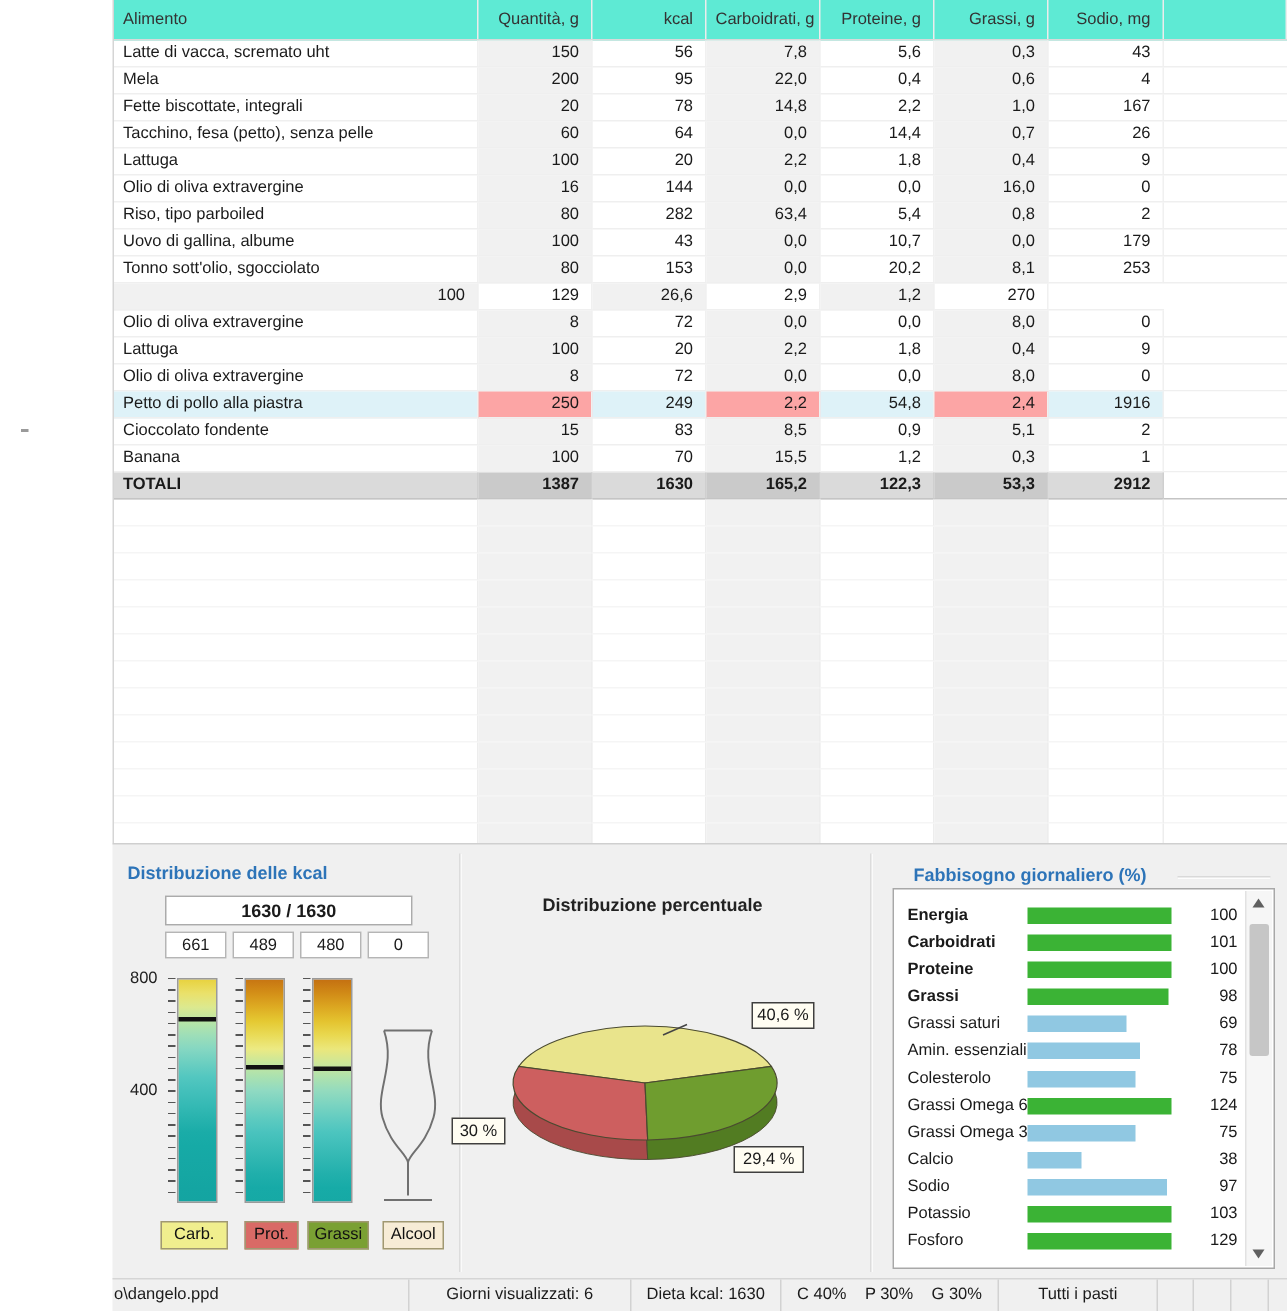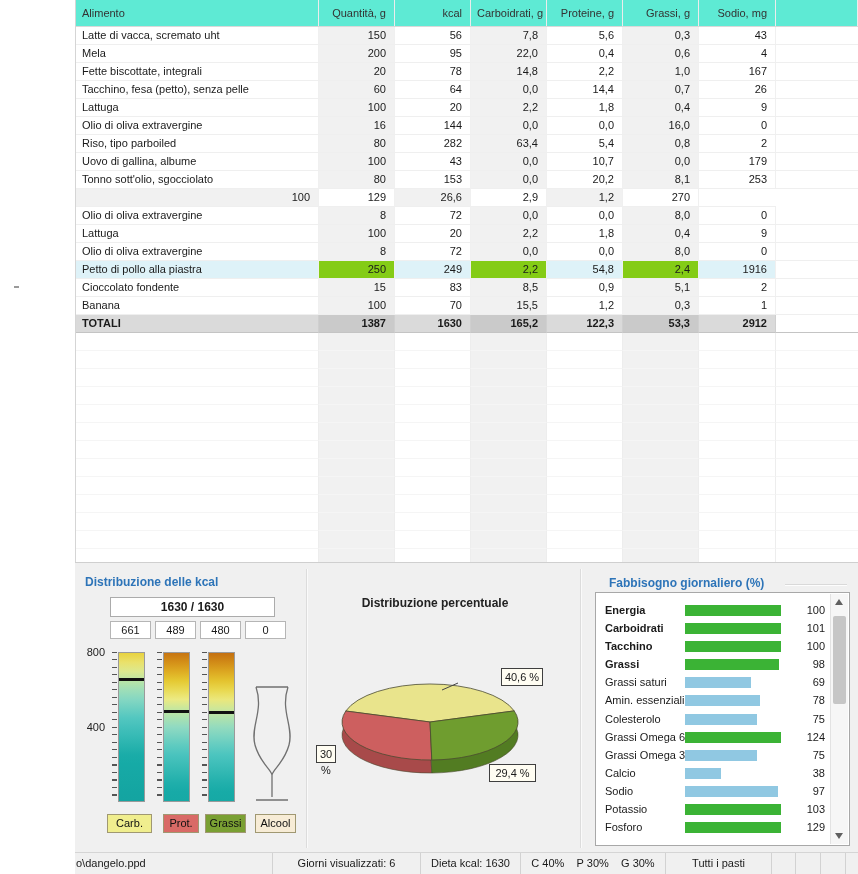--- a/index.html
+++ b/index.html
@@ -11,21 +11,21 @@
   
   .table-area{position:absolute;left:75px;top:0;width:783px;height:562px;background:#fff;border-left:1px solid #d5d5d5;box-sizing:border-box;overflow:hidden;}
   .thead{display:grid;grid-template-columns:243px 76px 76px 76px 76px 76px 77px 1fr;height:27px;background:#5eead4;border-bottom:1px solid #d9d9d9;box-sizing:border-box;}
   .hc{line-height:26px;padding:0 8px 0 6px;color:#333;border-right:1px solid #ececec;white-space:nowrap;overflow:hidden;box-sizing:border-box;}
   .hc.num{text-align:right;}
   .trow{display:grid;grid-template-columns:243px 76px 76px 76px 76px 76px 77px 1fr;height:18px;}
   .trow .c{line-height:17px;padding:0 8px 0 6px;white-space:nowrap;overflow:hidden;box-sizing:border-box;border-bottom:1px solid #efefef;border-right:1px solid #f0f0f0;}
   .trow .c.num{text-align:right;}
   .trow .c.shade{background:#f1f1f1;}
   .trow.sel .c{background:#def2f8;}
-  .trow.sel .c.shade{background:#84cc16;}
+  .trow.sel .c.shade{background:#fca5a5;}
   .trow.sel .c.filler{background:#fff;}
   .trow.totals .c{background:#dadada;font-weight:bold;border-bottom:1px solid #c4c4c4;border-right:1px solid #cfcfcf;}
   .trow.totals .c.shade{background:#cacaca;}
   .trow.totals .c.filler{background:#fff;border-right:none;}
   .trow.empty .c{border-bottom:1px solid #f5f5f5;border-right:1px solid #ededed;}
   .c.filler{border-right:none !important;}
   
   .bottom-panel{position:absolute;left:75px;top:562px;width:783px;height:290px;background:#f0f0f0;border-top:1px solid #cfcfcf;box-sizing:border-box;padding-left:26px;}
   .group-title{position:absolute;font-size:12px;font-weight:bold;color:#2d74b8;white-space:nowrap;}
   .etch{position:absolute;height:1px;background:#d9d9d9;border-bottom:1px solid #fdfdfd;}
@@ -421,40 +421,40 @@
       <path d="M100,76 L184.2,64.9 A88,38 0 0 0 15.8,65.0 Z" fill="#cbc46e" stroke="#4a4a30" stroke-width="0.6"></path>
       <path d="M100,76 L15.8,65.0 A88,38 0 0 0 101.8,114.0 Z" fill="#a84a4a" stroke="#4a4a30" stroke-width="0.6"></path>
       <path d="M100,76 L101.8,114.0 A88,38 0 0 0 184.2,64.9 Z" fill="#527c22" stroke="#4a4a30" stroke-width="0.6"></path>
       <path d="M100,63 L184.2,51.9 A88,38 0 0 0 15.8,52.0 Z" fill="#e9e48c" stroke="#4a4a30" stroke-width="0.8"></path>
       <path d="M100,63 L15.8,52.0 A88,38 0 0 0 101.8,101.0 Z" fill="#cd5f5f" stroke="#4a4a30" stroke-width="0.8"></path>
       <path d="M100,63 L101.8,101.0 A88,38 0 0 0 184.2,51.9 Z" fill="#6f9d2f" stroke="#4a4a30" stroke-width="0.8"></path>
       <line x1="128" y1="24" x2="112" y2="31" stroke="#444" stroke-width="1"></line>
     </svg>
   <div>
       <div class="pie-label" style="left: 381px; top: 105px; width: 42px; margin-left: 45px;">40,6 %</div>
-      <div class="pie-label" style="left: 241px; top: 182px; width: 20px;">30 %</div>
+      <div class="pie-label" style="left: 226px; top: 182px; width: 36px;">30 %</div>
       <div class="pie-label" style="left: 414px; top: 201px; width: 47px;">29,4 %</div>
     </div>
 
   <div class="group-title" style="left:518px;top:13px;margin-left:16px;">Fabbisogno giornaliero (%)</div>
   <div class="etch" style="left:710px;top:21px;width:62px;"></div>
   <div class="needs-box">
     <div class="needs-list">
         <div class="nrow">
           <span class="nlabel bold">Energia</span>
           <div class="nbar green" style="width: 96px;"></div>
           <span class="nval">100</span>
         </div>
         <div class="nrow">
           <span class="nlabel bold">Carboidrati</span>
           <div class="nbar green" style="width: 96px;"></div>
           <span class="nval">101</span>
         </div>
         <div class="nrow">
-          <span class="nlabel bold">Tacchino</span>
+          <span class="nlabel bold">Proteine</span>
           <div class="nbar green" style="width: 96px;"></div>
           <span class="nval">100</span>
         </div>
         <div class="nrow">
           <span class="nlabel bold">Grassi</span>
           <div class="nbar green" style="width: 94px;"></div>
           <span class="nval">98</span>
         </div>
         <div class="nrow">
           <span class="nlabel">Grassi saturi</span>

